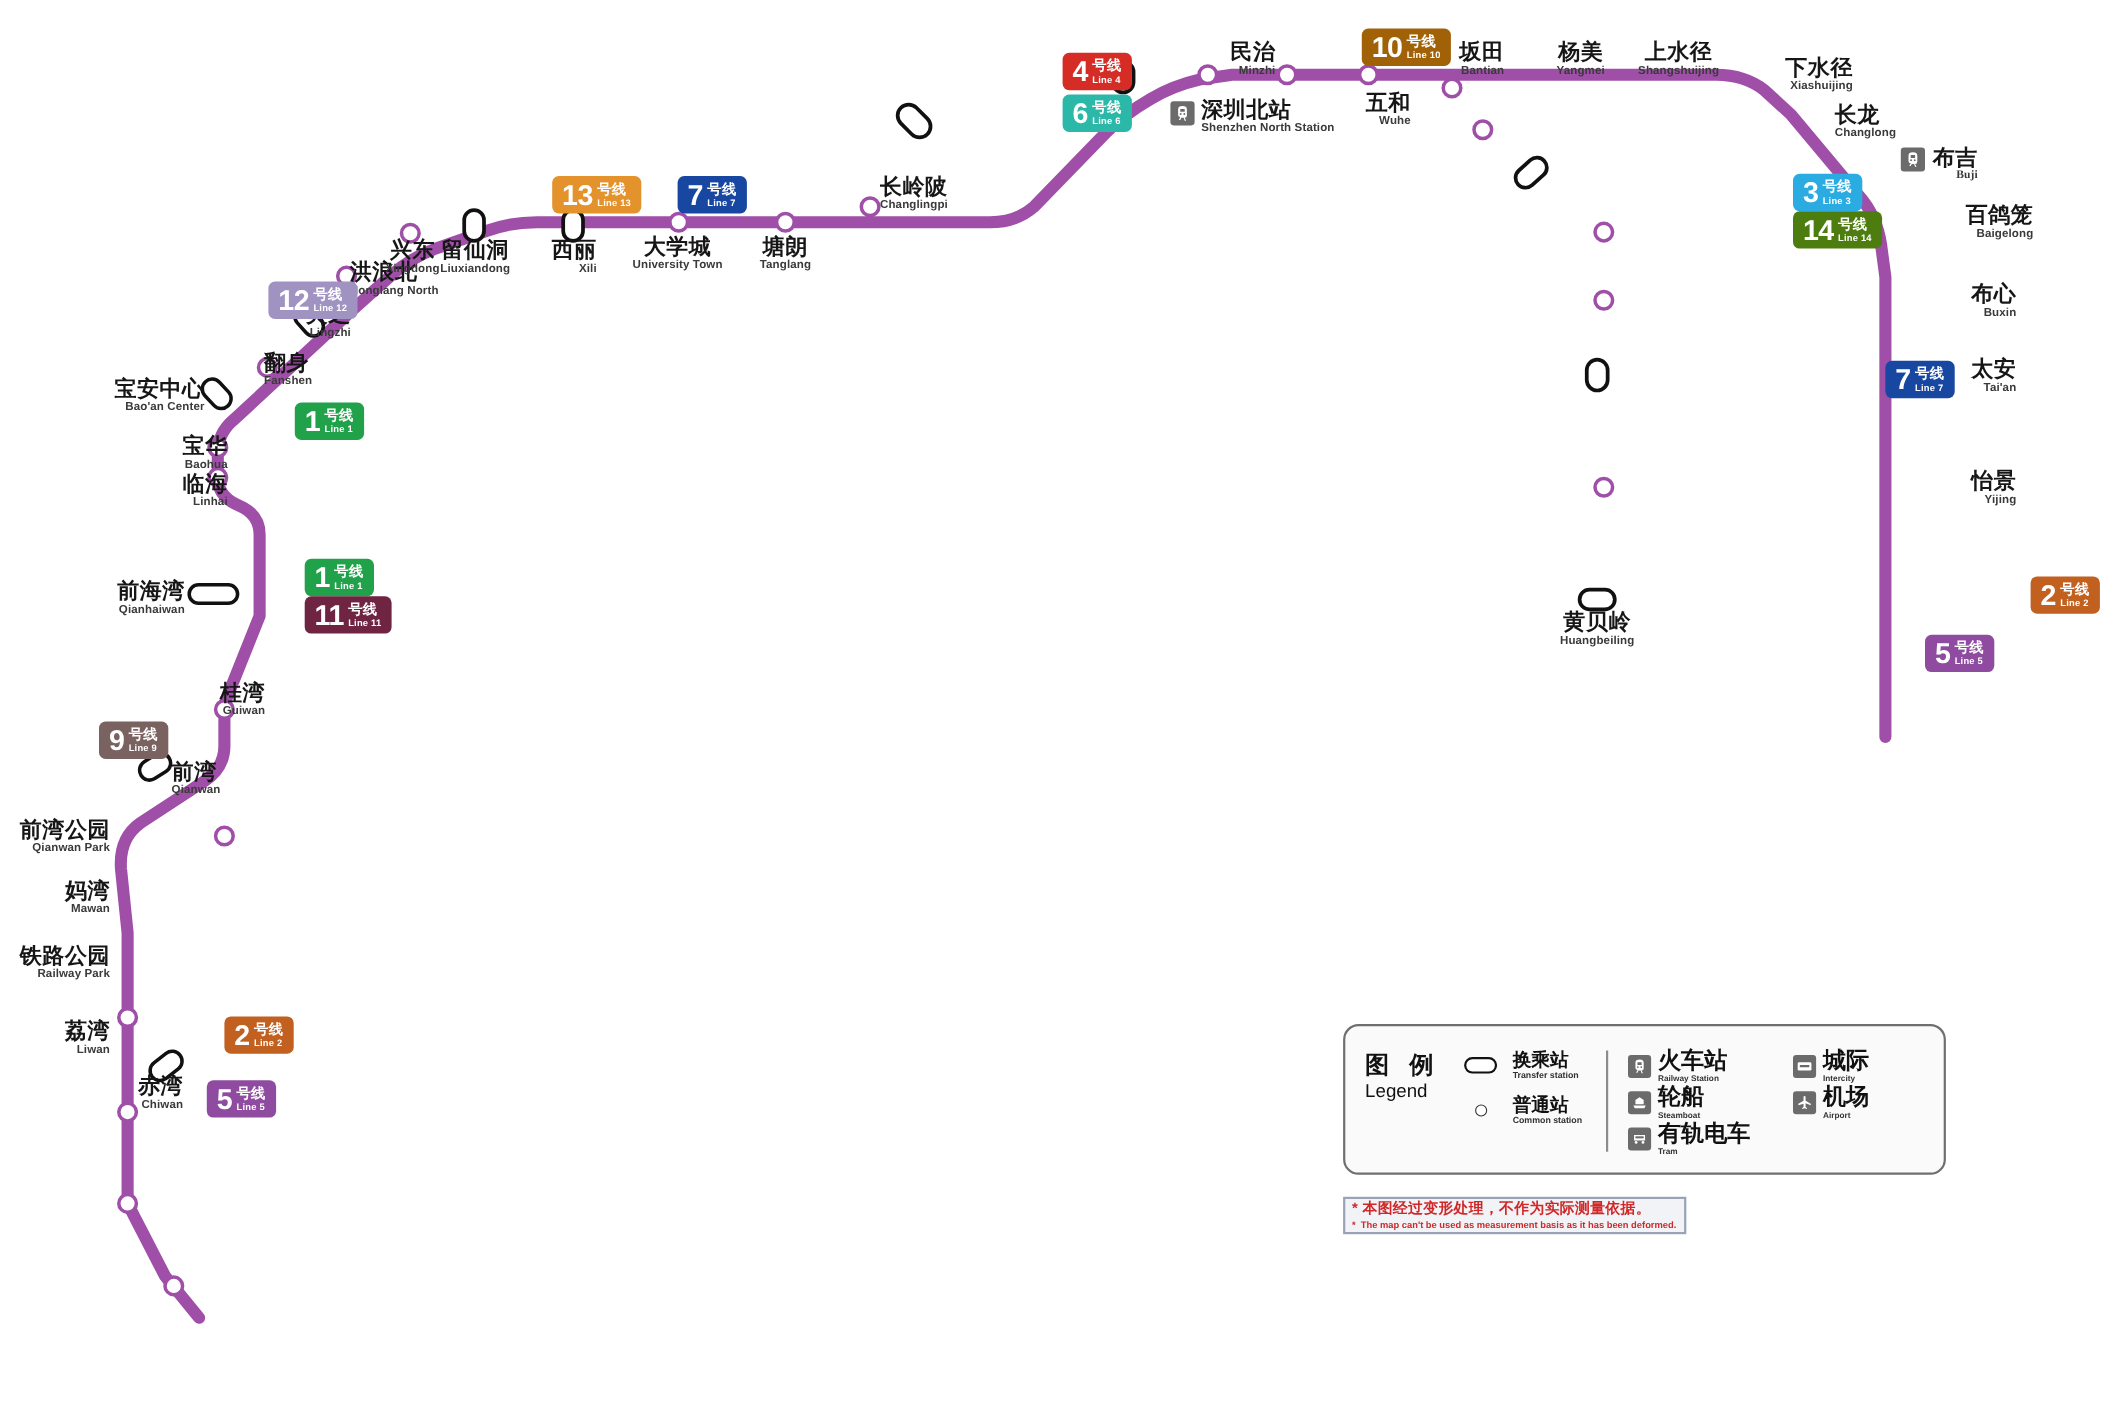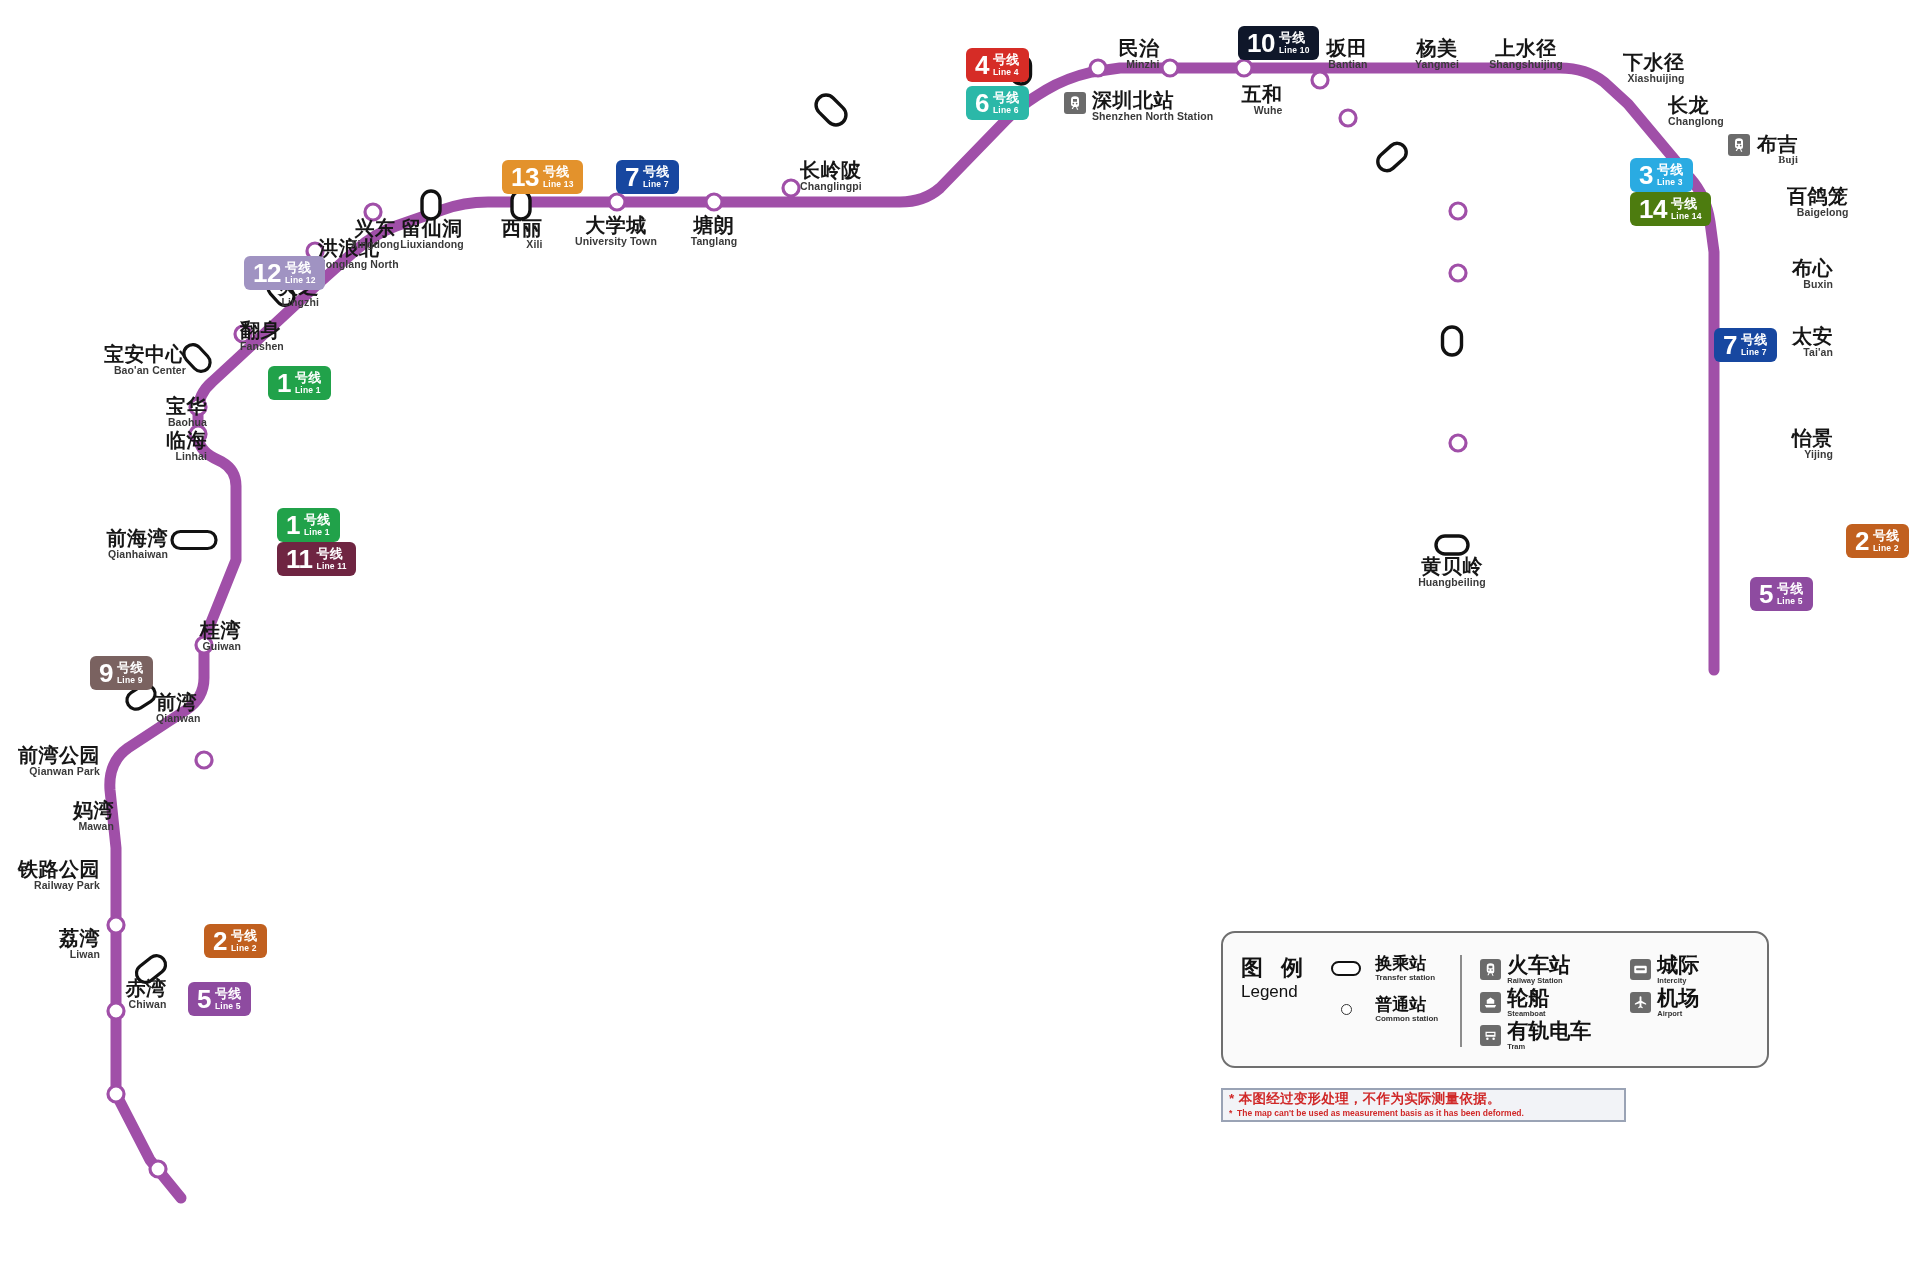--- a/index.html
+++ b/index.html
@@ -137,21 +137,21 @@
     display: flex; align-items: center; justify-content: center;
   }
   .svc-box svg { width: 15px; height: 15px; fill: #fff; }
   .svc-row .lbl { line-height: 1.05; }
   .svc-row .lbl .cn { font-size: 21px; font-weight: 700; color: #111; display: block; }
   .svc-row .lbl .en { font-size: 7.5px; font-weight: 700; color: #333; display: block; margin-top: 1px; }
 
   #disclaimer {
     position: absolute;
     left: 1221px; top: 1088px;
-    width: 405px; height: 34px;
+    width: 312px; height: 34px;
     border: 2px solid #9aa3b5;
     background: #f2f3f7;
     padding: 2px 6px 0 6px;
   }
   #disclaimer .cn {
     font-size: 13.5px; font-weight: 700; color: #d02828;
     display: block; line-height: 1.1; letter-spacing: 0.3px;
   }
   #disclaimer .en {
     font-size: 8.5px; font-weight: 700; color: #d02828;
@@ -318,21 +318,21 @@
   <div class="st-label anchor-r" style="left:100px;top:928px;">
     <span class="cn">荔湾</span>
     <span class="en">Liwan</span>
   </div>
 
   <div class="st-label anchor-r" style="left:100px;top:859px;">
     <span class="cn">铁路公园</span>
     <span class="en">Railway Park</span>
   </div>
 
-  <div class="st-label anchor-r" style="left:100px;top:800px;margin-left:14px;">
+  <div class="st-label anchor-r" style="left:100px;top:800px;">
     <span class="cn">妈湾</span>
     <span class="en">Mawan</span>
   </div>
 
   <div class="st-label anchor-r" style="left:100px;top:745px;">
     <span class="cn">前湾公园</span>
     <span class="en">Qianwan Park</span>
   </div>
 
   <div class="st-label anchor-l" style="left:156px;top:692px;">
@@ -498,21 +498,21 @@
       <span class="en">Line 4</span>
     </span>
   </div>
   <div class="badge" style="left:966px;top:86px;background:#2bb8a8;">
     <span class="num">6</span>
     <span class="txtwrap">
       <span class="cn">号线</span>
       <span class="en">Line 6</span>
     </span>
   </div>
-  <div class="badge" style="left:1238px;top:26px;background:#0f172a;">
+  <div class="badge" style="left:1238px;top:26px;background:#a16207;">
     <span class="num">10</span>
     <span class="txtwrap">
       <span class="cn">号线</span>
       <span class="en">Line 10</span>
     </span>
   </div>
   <div class="badge" style="left:502px;top:160px;background:#e3922c;">
     <span class="num">13</span>
     <span class="txtwrap">
       <span class="cn">号线</span>

